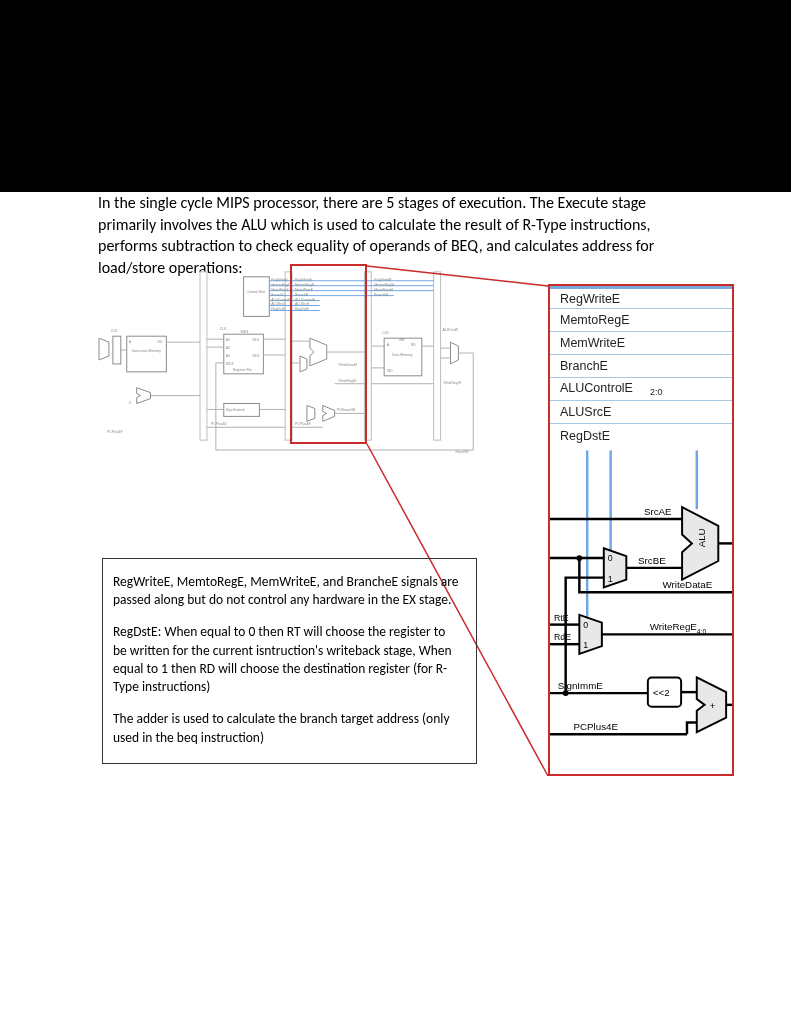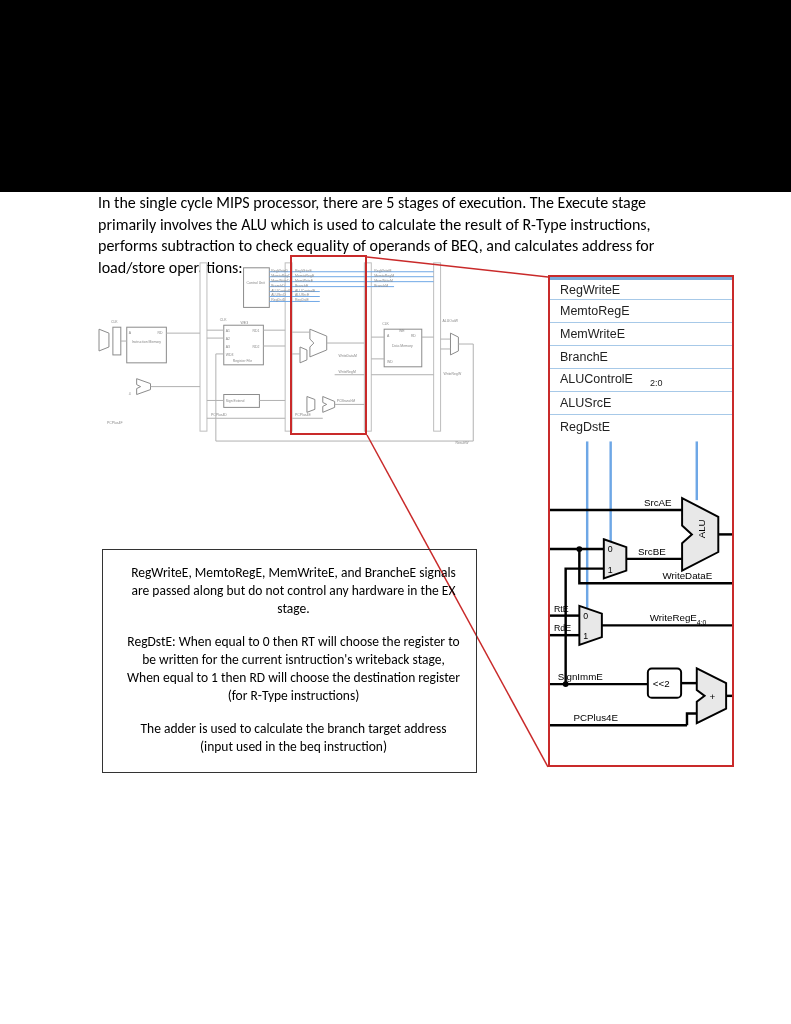--- a/index.html
+++ b/index.html
@@ -20,25 +20,24 @@
   .intro {
     position: absolute;
     top: 192px;
     left: 98px;
     width: 595px;
     font-size: 16px;
     line-height: 1.35;
   }
   .figure-area {
     position: absolute;
-    top: 247px;
+    top: 256px;
     left: 60px;
     width: 680px;
     height: 540px;
-    text-align: center;
   }
   
   .overview {
     position: absolute;
     top: 0;
     left: 35px;
     width: 410px;
     height: 200px;
     border: 1px solid transparent;
   }
@@ -107,21 +106,21 @@
   .d-box { fill: #fff; stroke: #000; stroke-width: 2; }
   .d-muxfill { fill: #e8e8e8; stroke: #000; stroke-width: 2; }
 
   
   .explain {
     position: absolute;
     top: 302px;
     left: 42px;
     width: 375px;
     border: 1px solid #333;
-    padding: 14px 14px 16px 22px;
+    padding: 14px 14px 16px 10px;
     font-size: 13.5px;
     line-height: 1.35;
   }
   .explain p { margin: 0 0 14px 0; }
   .explain p:last-child { margin-bottom: 0; }
 </style>
 </head>
 <body>
 
 <div class="black-bar"></div>
@@ -344,16 +343,16 @@
         <line class="d-line" x1="0" y1="290" x2="140" y2="290"></line>
         <polyline class="d-line" points="140,290 140,278 150,278"></polyline>
         <text class="d-txt" x="24" y="286">PCPlus4E</text>
       </svg>
     </div>
   </div>
 
   <div class="explain">
     <p>RegWriteE, MemtoRegE, MemWriteE, and BrancheE signals are passed along but do not control any hardware in the EX stage.</p>
     <p>RegDstE: When equal to 0 then RT will choose the register to be written for the current isntruction's writeback stage, When equal to 1 then RD will choose the destination register (for R-Type instructions)</p>
-    <p> The adder is used to calculate the branch target address (input used in the beq instruction)</p>
+    <p> The adder is used to calculate the branch target address (only used in the beq instruction)</p>
   </div>
 
 </div>
 
 </body></html>

